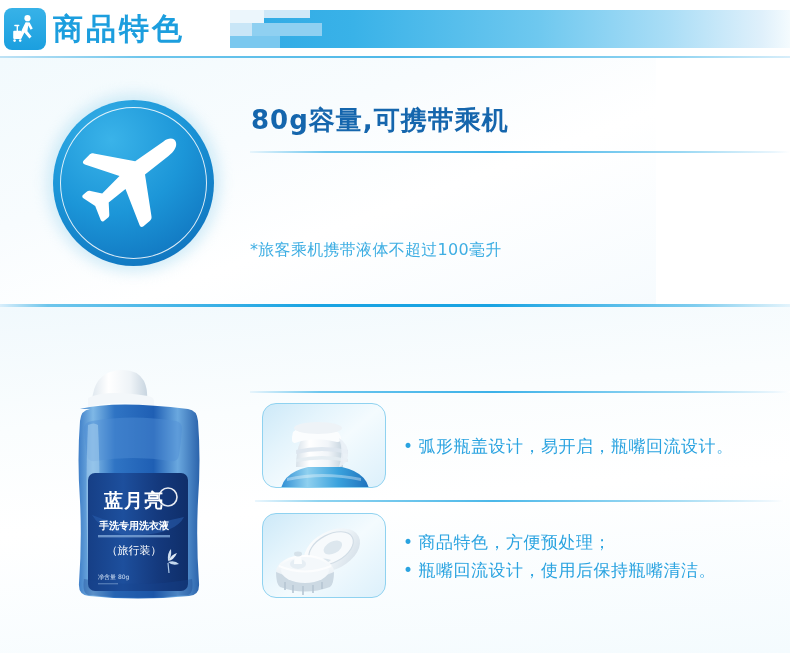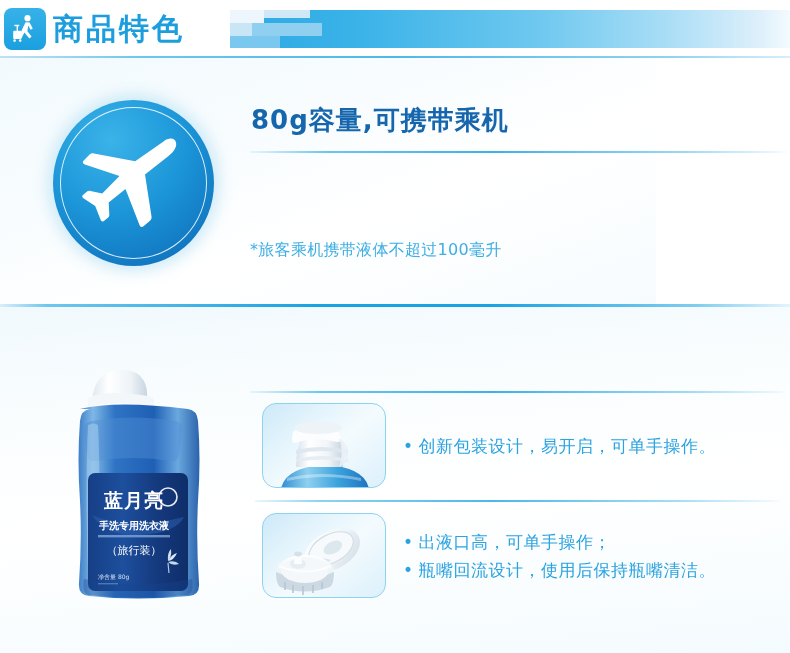--- a/index.html
+++ b/index.html
@@ -279,21 +279,21 @@
         <path d="M30 28 q12-10 32-6 q14 3 16 11 q1 5-4 5 q-22-6-42 1 q-5 1-2-11 Z" fill="#fbfdfe"></path>
         <ellipse cx="55" cy="24" rx="24" ry="6" fill="#eef3f7"></ellipse>
         <path d="M33 46 q26-6 52 0 l0 4 q-26-6-52 0 Z" fill="#dde6ee" opacity=".9"></path>
         <path d="M33 55 q26-6 52 0 l0 3 q-26-5-52 0 Z" fill="#e3ecf2" opacity=".9"></path>
         <path d="M76 34 q10 6 9 18 q-1 8-9 11 q5-15 0-29 Z" fill="#e9f0f6" opacity=".9"></path>
         <path d="M24 74 q34-8 74 0 l0 3 q-36-8-74 0 Z" fill="#ffffff" opacity=".35"></path>
       </svg>
     </div>
     <div class="bullets">
       <div class="bullet">
-        <span class="dot">•</span><span>创新包装设计，易开启，可单手操作。</span>
+        <span class="dot">•</span><span>弧形瓶盖设计，易开启，瓶嘴回流设计。</span>
       </div>
     </div>
   </div>
 
   <div class="row-divider"></div>
 
   <div class="feat-row r2">
     <div class="thumb">
       <svg width="124" height="85" viewBox="0 0 124 85">
         <defs>
@@ -325,20 +325,20 @@
         <ellipse cx="35" cy="50" rx="8" ry="5" fill="#e6eef4"></ellipse>
         <path d="M31 50 q0-9 4-10 q4 1 4 10 Z" fill="#fbfdfe"></path>
         <ellipse cx="35" cy="40" rx="4" ry="2.4" fill="#d6e2ea"></ellipse>
 
         <path d="M22 68 l0 8 M30 71 l0 8 M40 72 l0 9 M50 71 l0 8 M59 68 l0 7" stroke="#b6c6d3" stroke-width="1.6" fill="none"></path>
         <path d="M16 52 q26 11 52 0" stroke="#ffffff" stroke-width="2" fill="none" opacity=".7"></path>
       </svg>
     </div>
     <div class="bullets">
       <div class="bullet">
-        <span class="dot">•</span><span>出液口高，可单手操作；</span>
+        <span class="dot">•</span><span>商品特色，方便预处理；</span>
       </div>
       <div class="bullet">
         <span class="dot">•</span><span>瓶嘴回流设计，使用后保持瓶嘴清洁。</span>
       </div>
     </div>
   </div>
 </div>
 
 </body></html>

